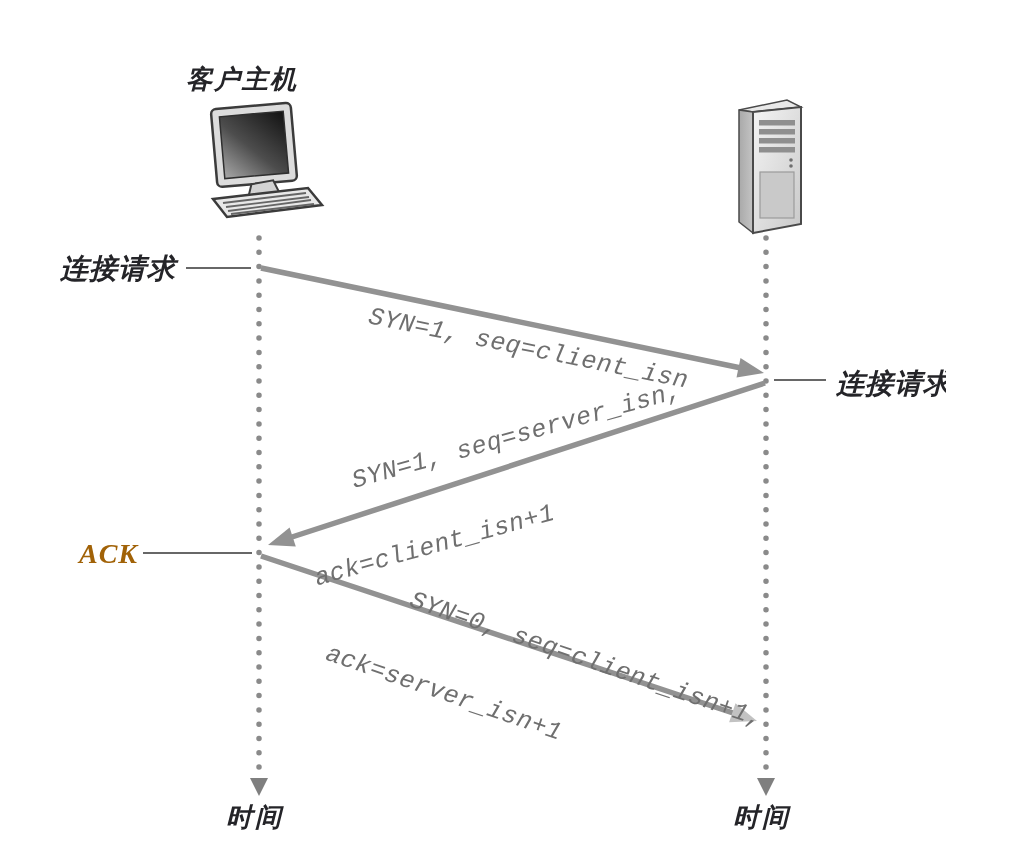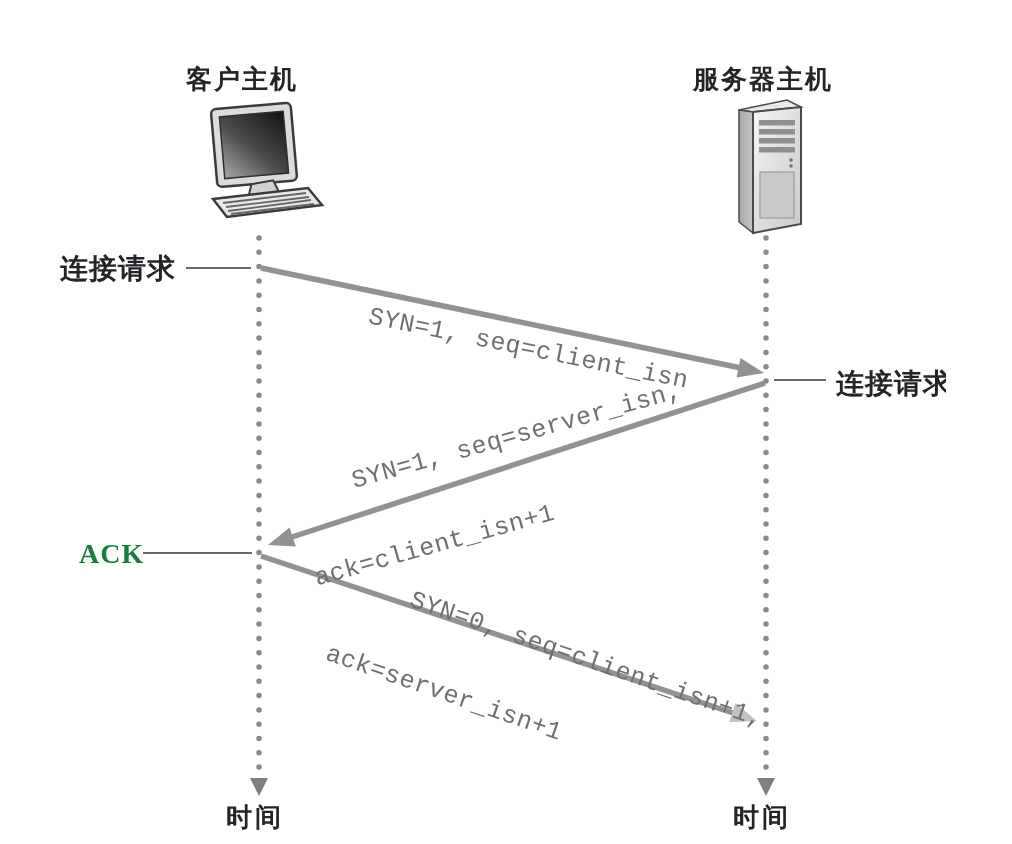--- a/index.html
+++ b/index.html
@@ -1,31 +1,32 @@
 <!DOCTYPE html>
 <html><head>
 <meta charset="utf-8">
 <style>
   html,body{margin:0;padding:0;background:#ffffff;}
   #canvas{
     position:relative;width:946px;height:844px;background:#ffffff;overflow:hidden;
     font-family:"Liberation Sans",sans-serif;
+    font-style:italic;
   }
   .abs{position:absolute;}
   svg{position:absolute;left:0;top:0;}
   .cjk-label{
     font-family:"Liberation Sans",sans-serif;
     font-weight:700;color:#242428;white-space:nowrap;
   }
   .host-label{font-size:26px;letter-spacing:2px;text-align:center;}
   .event-label{font-size:28px;letter-spacing:1px;}
   .time-label{font-size:26px;letter-spacing:3px;text-align:left;}
   .ack-label{
     font-family:"Liberation Serif",serif;font-weight:700;
-    font-size:28px;color:#15803d;letter-spacing:1px;
+    font-size:28px;color:#a16207;letter-spacing:1px;
   }
   .msg-label{
     font-family:"Liberation Mono","DejaVu Sans Mono",monospace;
     font-size:25px;line-height:40px;letter-spacing:0.5px;
     color:#6f6f6f;white-space:pre;transform-origin:left top;
   }
   .msg-label .l2{display:block;}
 </style>
 </head>
 <body>
@@ -104,21 +105,20 @@
     </g>
 
     <g>
       <line x1="261" y1="556" x2="733" y2="713" stroke="#929292" stroke-width="5.5"></line>
       <polygon points="757,721 729.1,722.3 735.5,703.3" fill="#c2c2c2"></polygon>
     </g>
   </svg>
 
   <div class="abs cjk-label host-label" style="left:186px;top:62px;width:112px;">客户主机</div>
 
-  <div class="abs cjk-label host-label" style="left:690px;top:62px;width:146px;">服务器主机</div>
 
   <div class="abs cjk-label event-label" style="left:60px;top:250px;">连接请求</div>
 
   <div class="abs cjk-label event-label" style="left:836px;top:365px;">连接请求</div>
 
   <div class="abs ack-label" style="left:79px;top:538px;">ACK</div>
 
   <div class="abs msg-label" style="left:320px;top:246px;transform:rotate(11.5deg);">
     <span>SYN=1, seq=client_isn</span>
   </div>

